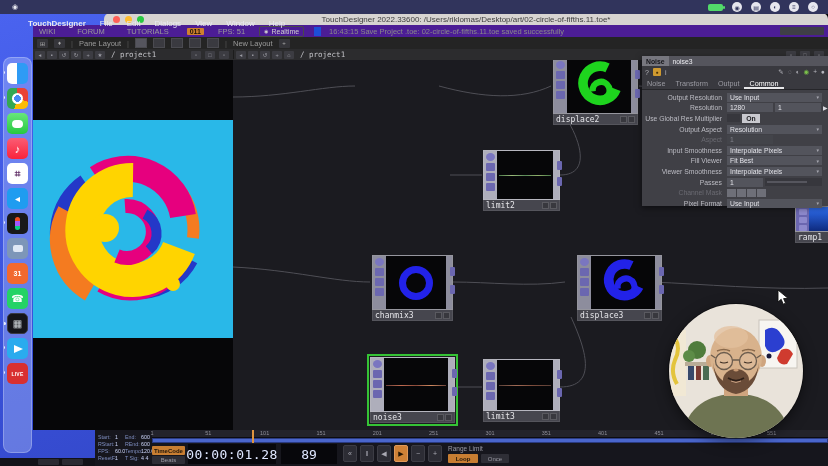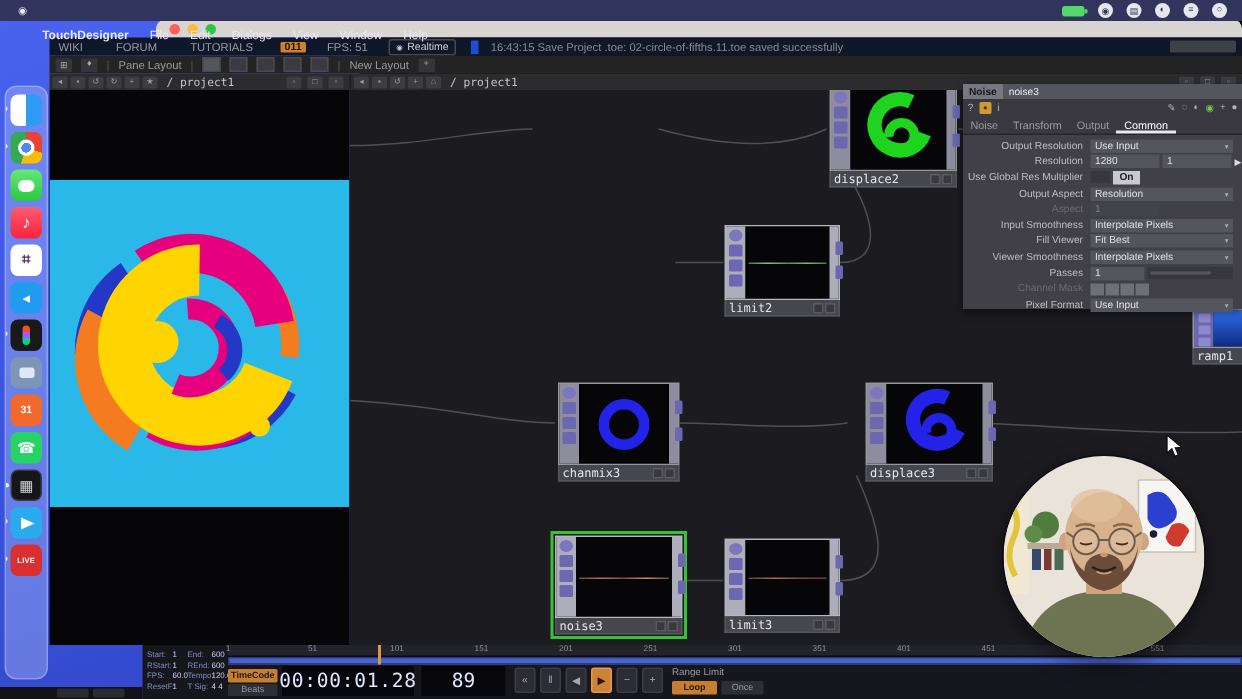--- a/index.html
+++ b/index.html
@@ -47,28 +47,28 @@
   .d-telegram:after{content:"";width:0;height:0;border-left:9px solid #fff;border-top:4px solid transparent;border-bottom:4px solid transparent;margin-left:2px;}
   .d-live{background:#d83030;color:#fff;font-size:5px;font-weight:bold;letter-spacing:0.2px;}
 
   
   #titlebar{left:104px;top:13px;width:724px;height:12px;background:#d7d4d1;border-radius:6px 6px 0 0;
             display:flex;align-items:center;z-index:10;}
   .tl-dots{display:flex;gap:5px;margin-left:9px;}
   .tl-dots i{width:7px;height:7px;border-radius:50%;}
   #title-text{position:absolute;left:0;right:0;text-align:center;font-size:8px;color:#3c3c3c;}
 
-  #toolbar{left:33px;top:25px;width:795px;height:12px;background:#0f172a;display:flex;align-items:center;
+  #toolbar{left:33px;top:25px;width:795px;height:12px;background:#4c1d95;display:flex;align-items:center;
            font-size:7.5px;color:#9a9a9a;z-index:10;}
   #toolbar-links{display:flex;gap:22px;margin-left:6px;}
   #tb-badge{background:#cf7f2e;color:#1c1408;font-weight:bold;padding:0 3px;margin-left:18px;border-radius:1px;font-size:7px;}
   #tb-fps{margin-left:14px;}
   #tb-realtime{margin-left:14px;border:1px solid #4a4a4a;border-radius:2px;padding:0 4px;color:#cfcfcf;display:flex;align-items:center;gap:3px;height:9px;}
   #tb-realtime b{font-weight:normal;font-size:7px;}
-  #tb-msg{margin-left:10px;color:#8a8a8a;border-left:5px solid #1d4ed8;padding-left:8px;white-space:nowrap;overflow:hidden;}
+  #tb-msg{margin-left:10px;color:#8a8a8a;border-left:7px solid #1d4ed8;padding-left:8px;white-space:nowrap;overflow:hidden;}
   #tb-rightbox{position:absolute;right:4px;top:2px;width:44px;height:8px;background:#3f3f46;border-radius:1px;}
 
   #layoutbar{left:33px;top:37px;width:795px;height:12px;background:#242424;display:flex;align-items:center;
              gap:6px;font-size:7.5px;color:#9a9a9a;z-index:10;padding-left:4px;box-sizing:border-box;}
   .lb-btn{width:11px;height:9px;background:#35353a;border-radius:1px;color:#aaa;font-size:6px;
           display:flex;align-items:center;justify-content:center;}
   .lb-sep{color:#555;}
   .preset{width:10px;height:8px;background:#3a3a40;border:1px solid #4a4a50;}
   .preset.active{background:#55555e;}
 
@@ -238,20 +238,21 @@
     <span class="stat-circ">○</span>
   </div>
 </div>
 
 <div class="abs" id="titlebar">
   <div class="tl-dots">
     <i style="background:#ff5f57"></i>
     <i style="background:#febc2e"></i>
     <i style="background:#28c840"></i>
   </div>
+  <div id="title-text">TouchDesigner 2022.33600: /Users/riklomas/Desktop/art/02-circle-of-fifths.11.toe*</div>
 </div>
 
 <div class="abs" id="toolbar">
   <div id="toolbar-links">
       <span>WIKI</span>
       <span>FORUM</span>
       <span>TUTORIALS</span>
     </div>
   <span id="tb-badge">011</span>
   <span id="tb-fps">FPS:  51</span>

